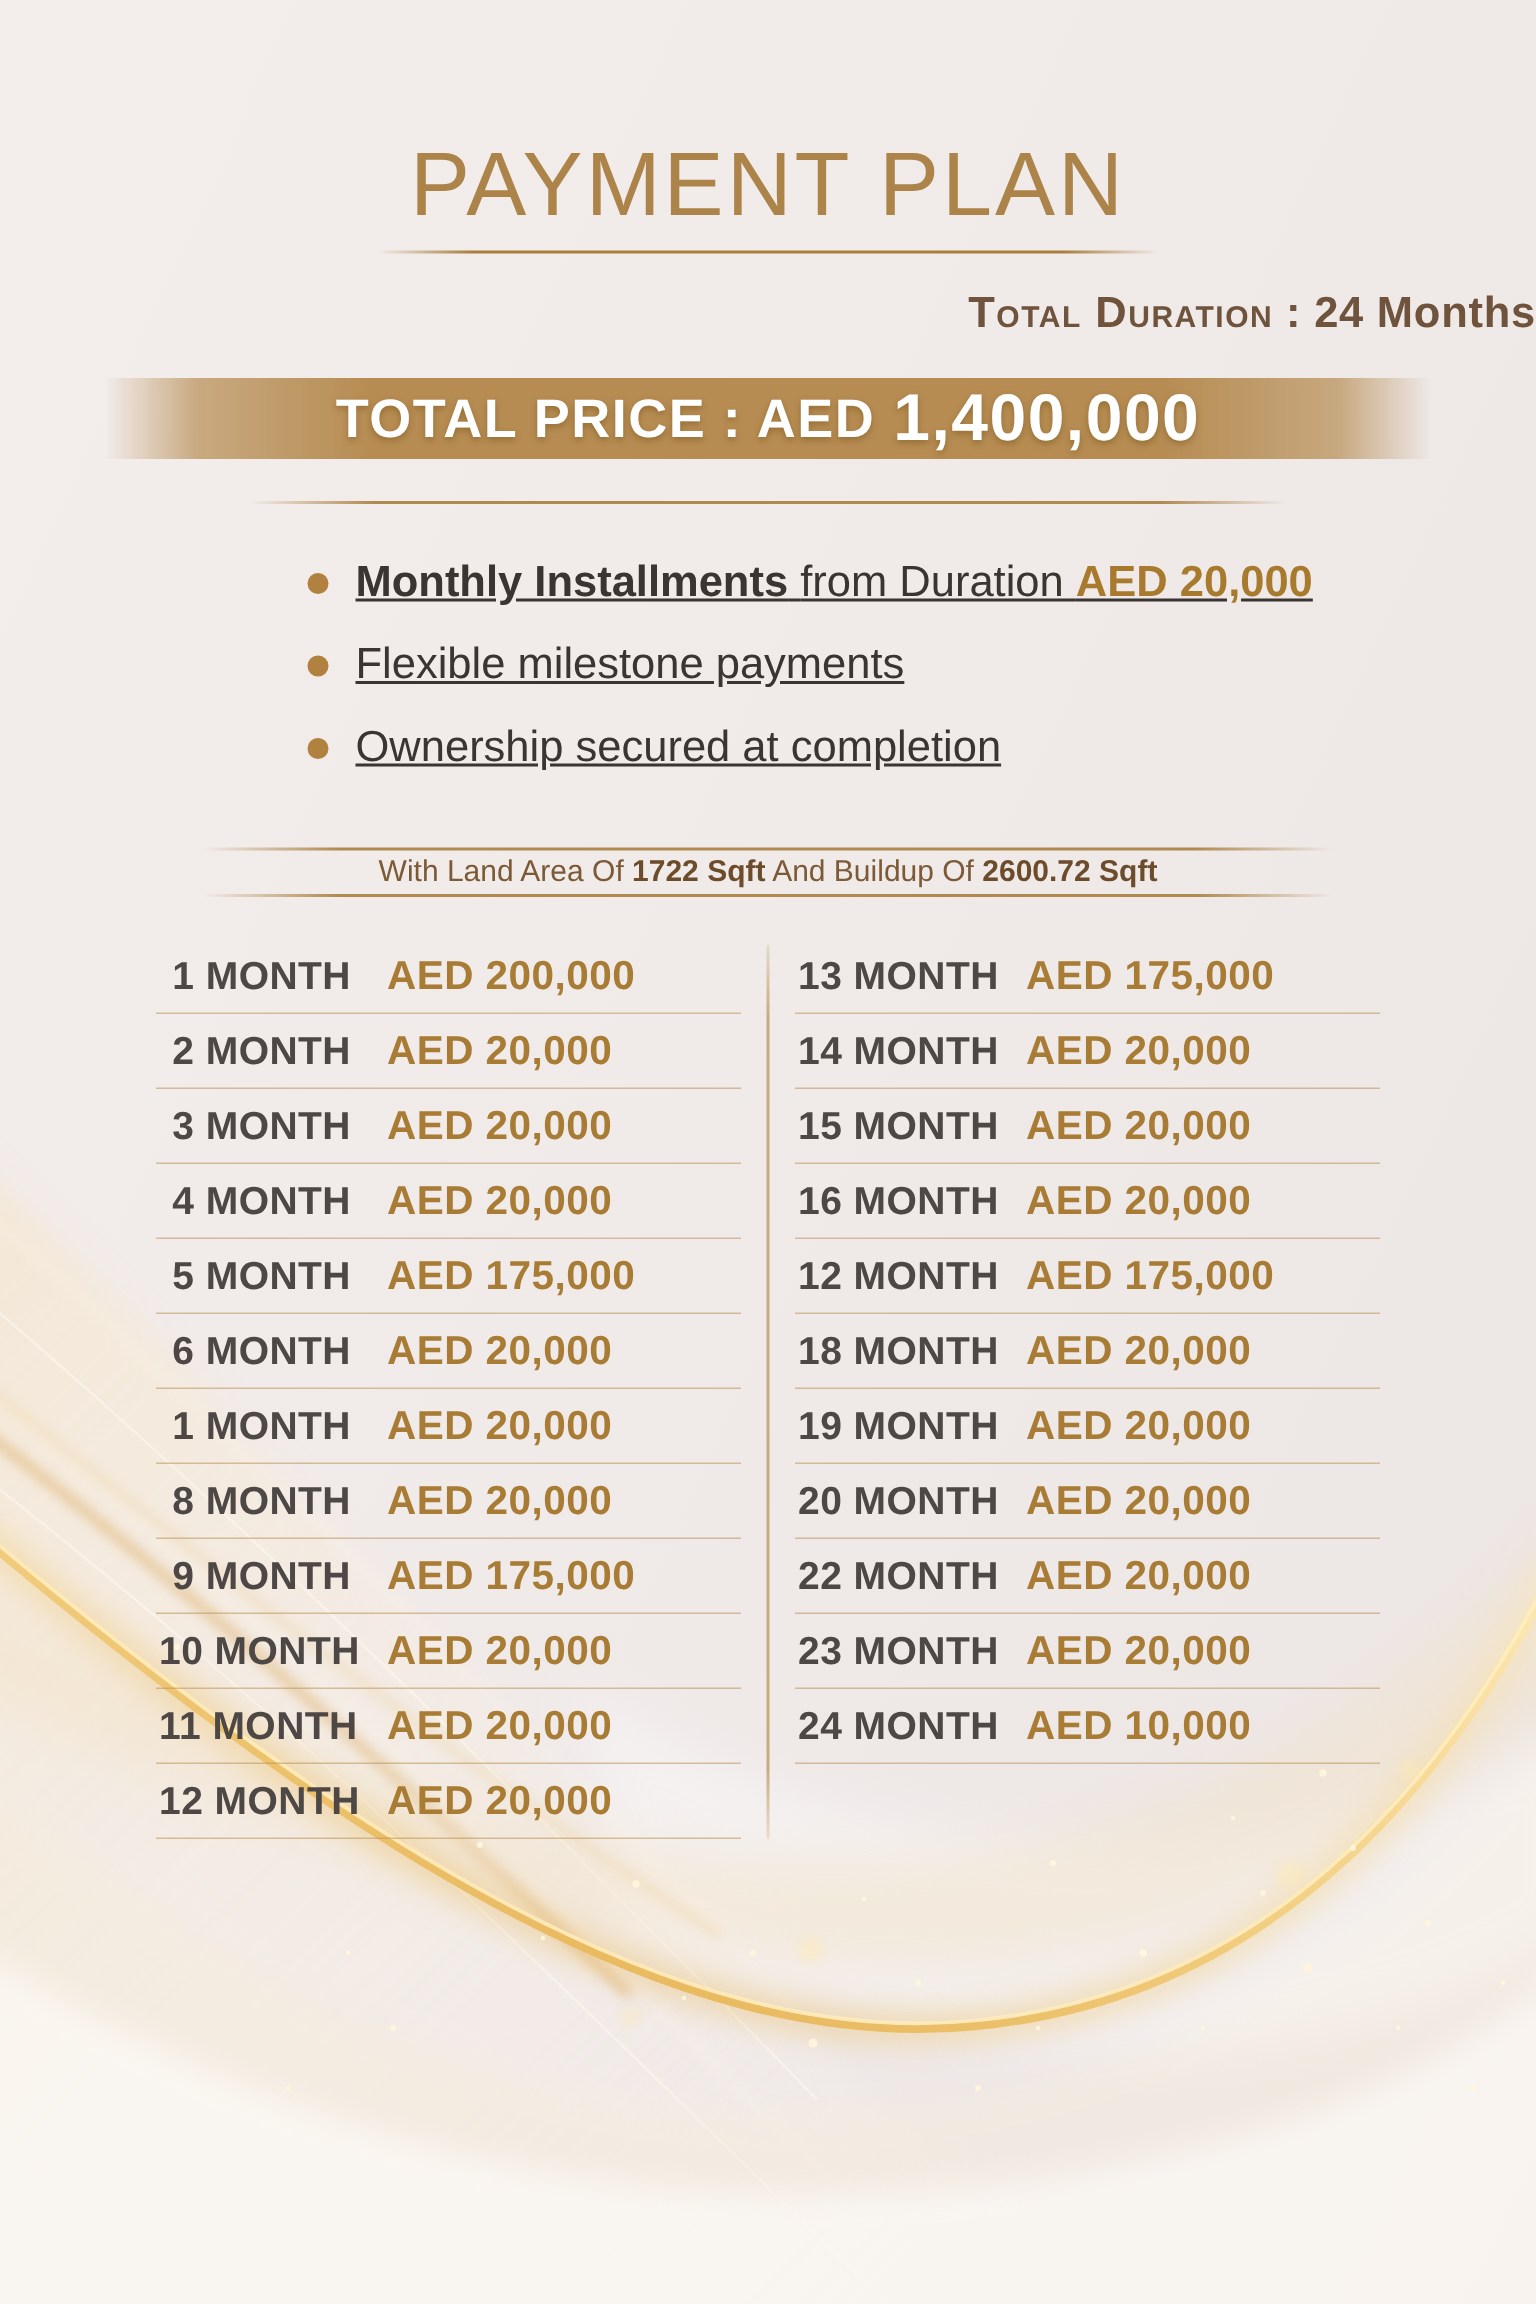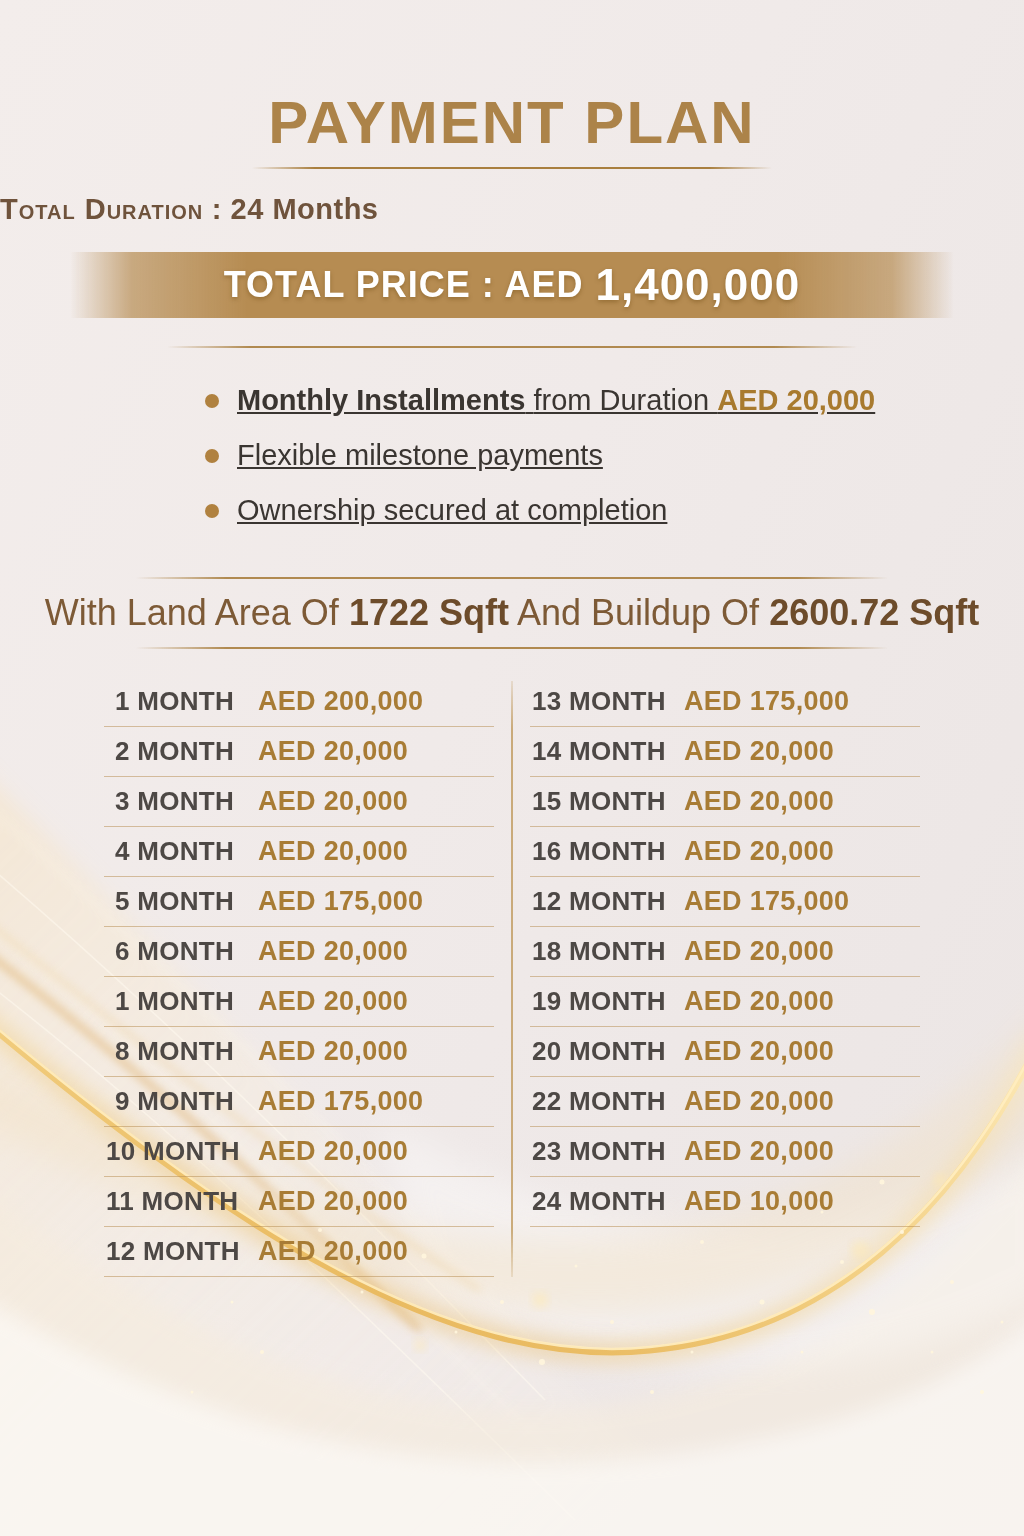--- a/index.html
+++ b/index.html
@@ -25,37 +25,37 @@
     overflow:hidden;
     background:linear-gradient(115deg,#f3edeb 0%,#f0eae9 45%,#ebe5e4 100%);
   }
   .decor{position:absolute;inset:0;z-index:0;pointer-events:none;}
   .content{position:relative;z-index:1;}
 
   
   .title{
     margin-top:88px;
     text-align:center;
-    font-size:60px;font-weight:700;letter-spacing:2px;
+    font-size:60px;font-weight:400;letter-spacing:2px;
     color:var(--gold-title);
   }
   .title-underline{
     width:520px;height:2px;margin:10px auto 0;
     background:linear-gradient(90deg,transparent,var(--rule-gold) 12%,var(--rule-gold) 88%,transparent);
   }
   .duration{
-    margin-top:24px;text-align:left;
+    margin-top:24px;text-align:right;
     font-size:29px;font-weight:600;letter-spacing:.5px;
     color:var(--brown-text);
   }
   .duration .sc{font-variant:small-caps;letter-spacing:1px;}
 
   
   .banner{
-    margin:26px 70px 0;height:66px;
+    margin:26px 70px 0;height:54px;
     display:flex;align-items:center;justify-content:center;gap:12px;
     background:linear-gradient(90deg,
       rgba(182,140,82,0) 0%, rgba(182,140,82,.7) 7%,
       var(--banner-gold) 20%, var(--banner-gold) 80%,
       rgba(182,140,82,.7) 93%, rgba(182,140,82,0) 100%);
   }
   .banner .lbl{
     color:var(--banner-text);font-size:36px;font-weight:700;letter-spacing:1px;
     text-shadow:0 2px 4px rgba(100,65,10,.4);
   }
@@ -82,22 +82,22 @@
     background:var(--bullet-dot);
     margin-right:18px;flex:0 0 auto;
   }
   .bullet .b{font-weight:700;}
   .bullet .acc{font-weight:700;color:var(--accent-gold);}
   .bullet .t{white-space:pre-wrap;}
 
   
   .area-wrap{margin-top:22px;}
   .area-line{
-    text-align:center;padding:13px 0;
-    font-size:36px;font-weight:500;color:var(--area-text);
+    text-align:center;padding:3px 0;
+    font-size:20px;font-weight:500;color:var(--area-text);
   }
   .area-line .b{font-weight:700;color:var(--area-bold);}
 
   
   .schedule{
     display:flex;justify-content:center;
     margin:28px 104px 0;
   }
   .col{flex:1 1 0;min-width:0;}
   .divider{

